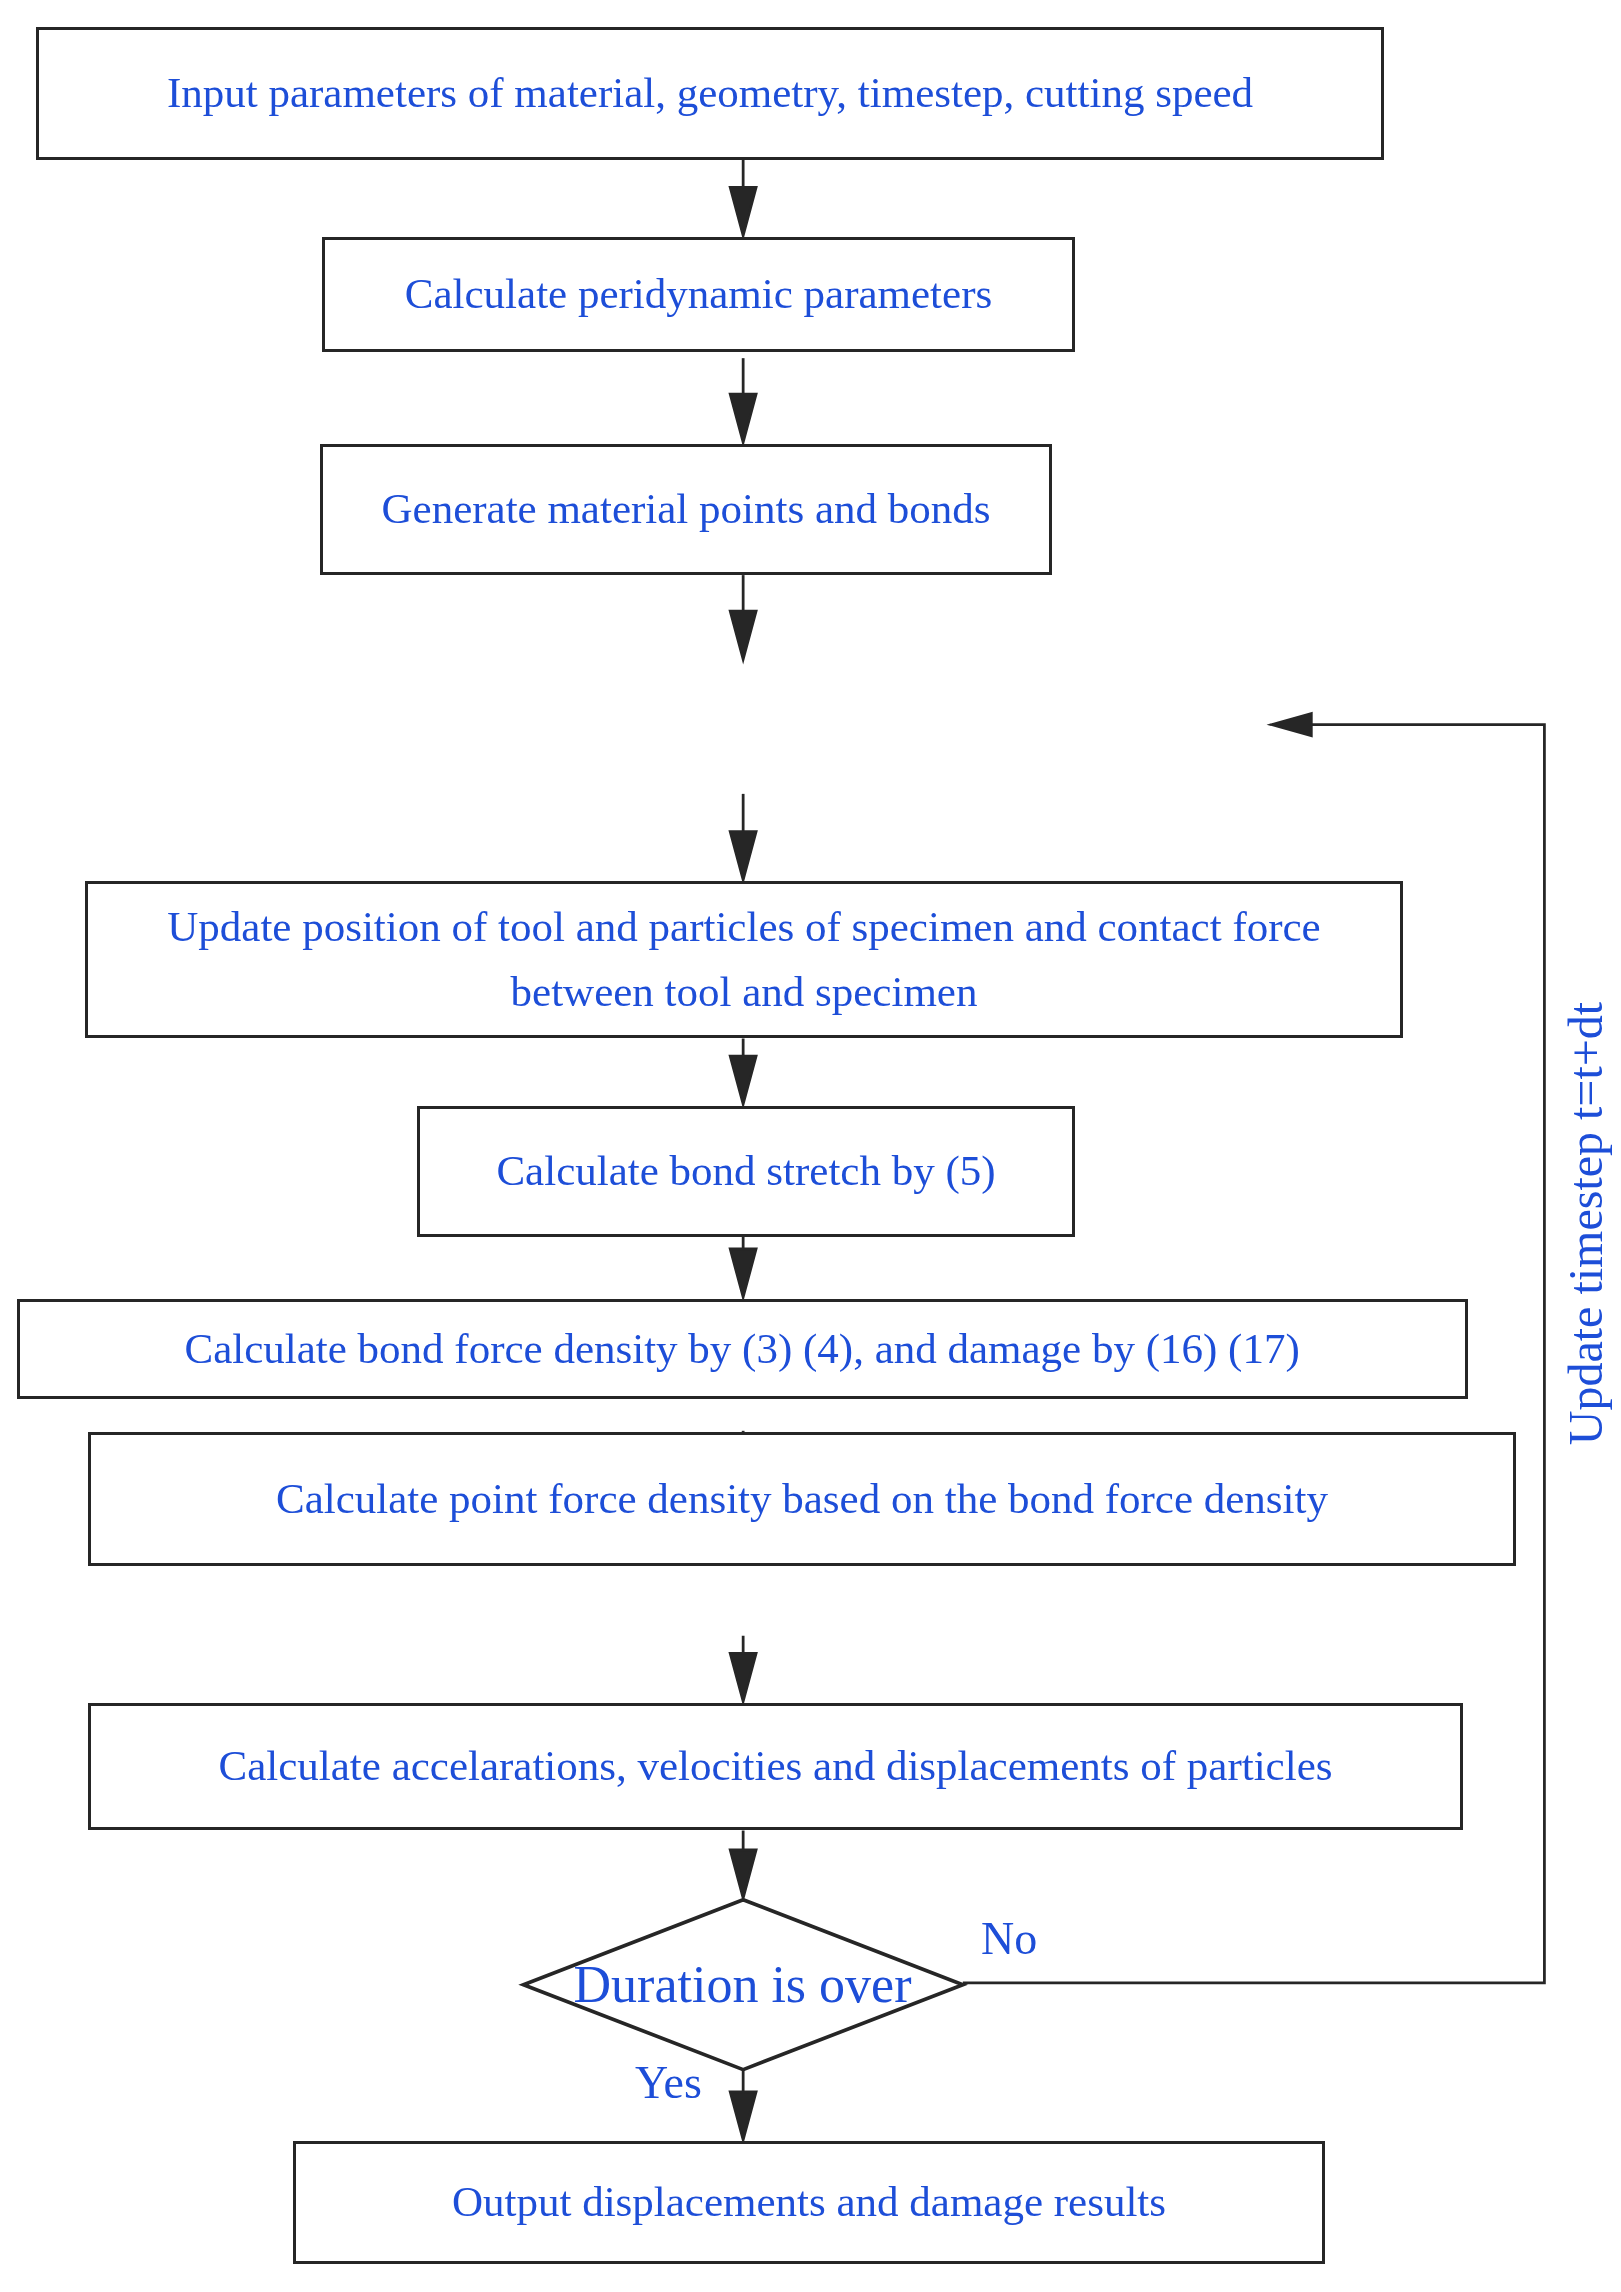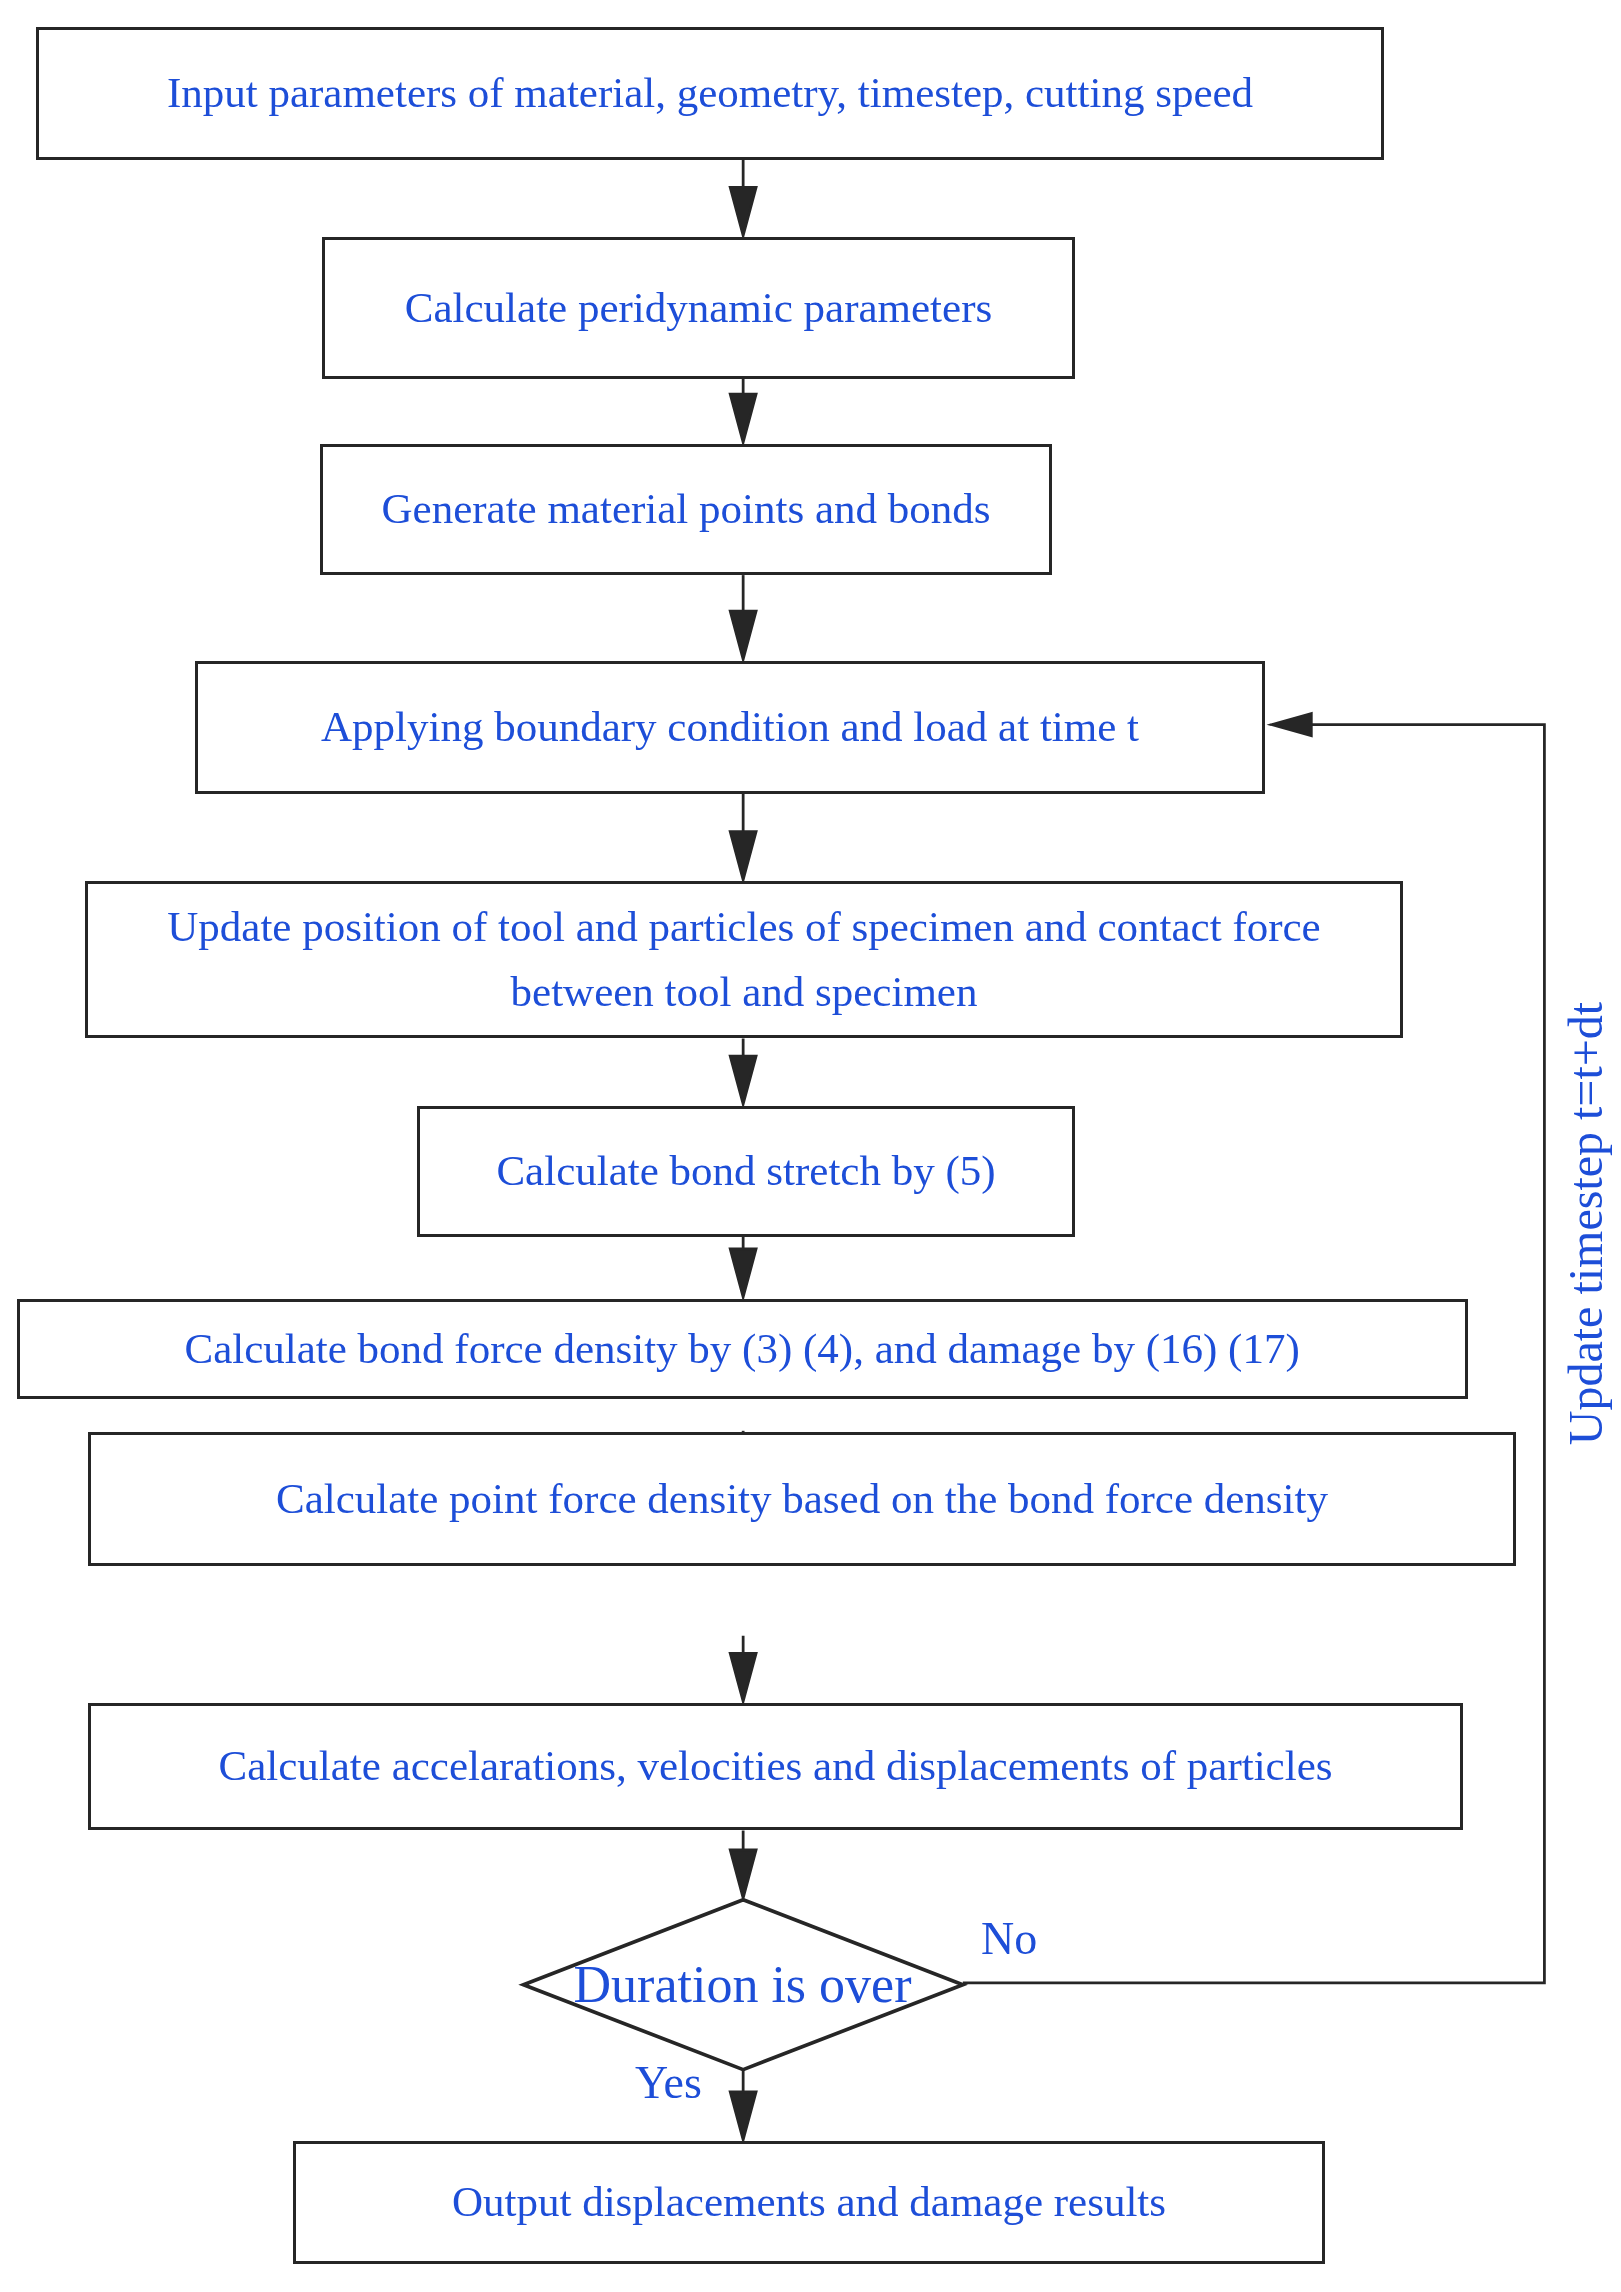--- a/index.html
+++ b/index.html
@@ -110,25 +110,24 @@
     </g>
 
     <polyline points="1043,2148 1673,2148 1673,785 1378,785" fill="none" stroke="#262626" stroke-width="3"></polyline>
     <polygon points="1372,785 1422,771 1422,799" fill="#262626"></polygon>
 
     <polygon points="805,2058 1043,2150 805,2242 567,2150" fill="#ffffff" stroke="#262626" stroke-width="4"></polygon>
   </svg>
 
   <div class="flow-box one-line" style="left:36px; top:27px; width:1348px; height:133px;">Input parameters of material, geometry, timestep, cutting speed</div>
 
-  <div class="flow-box one-line" style="left:322px; top:237px; width:753px; height:142px;">Calculate peridynamic parameters</div>
+  <div class="flow-box one-line" style="left:322px; top:237px; width:753px; height:115px;">Calculate peridynamic parameters</div>
 
   <div class="flow-box one-line" style="left:320px; top:444px; width:732px; height:131px;">Generate material points and bonds</div>
 
-  <div class="flow-box one-line" style="left:195px; top:661px; width:1070px; height:133px;">Applying boundary condition and load at time t</div>
 
   <div class="flow-box" style="left:85px; top:881px; width:1318px; height:157px;">
     <span class="wrap-text">Update position of tool and particles of specimen and contact force between tool and specimen</span>
   </div>
 
   <div class="flow-box one-line" style="left:417px; top:1106px; width:658px; height:131px;">Calculate bond stretch by (5)</div>
 
   <div class="flow-box one-line" style="left:16.6px; top:1299px; width:1451px; height:100px;">Calculate bond force density by (3) (4), and damage by (16) (17)</div>
 
   <div class="flow-box one-line" style="left:88px; top:1432px; width:1428px; height:134px;">Calculate point force density based on the bond force density</div>

